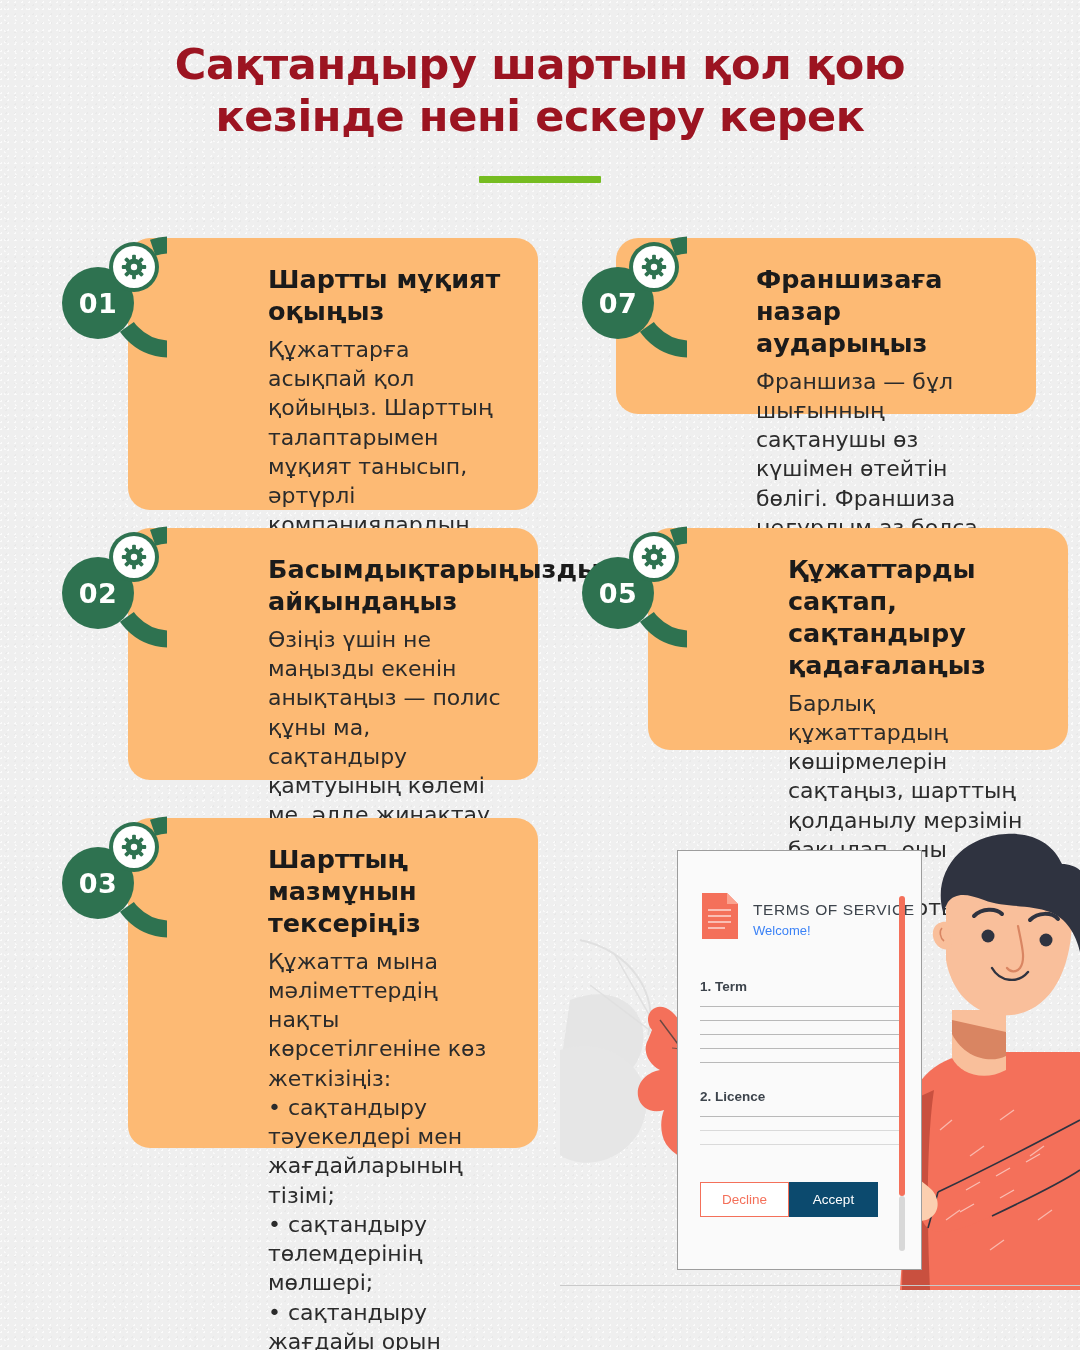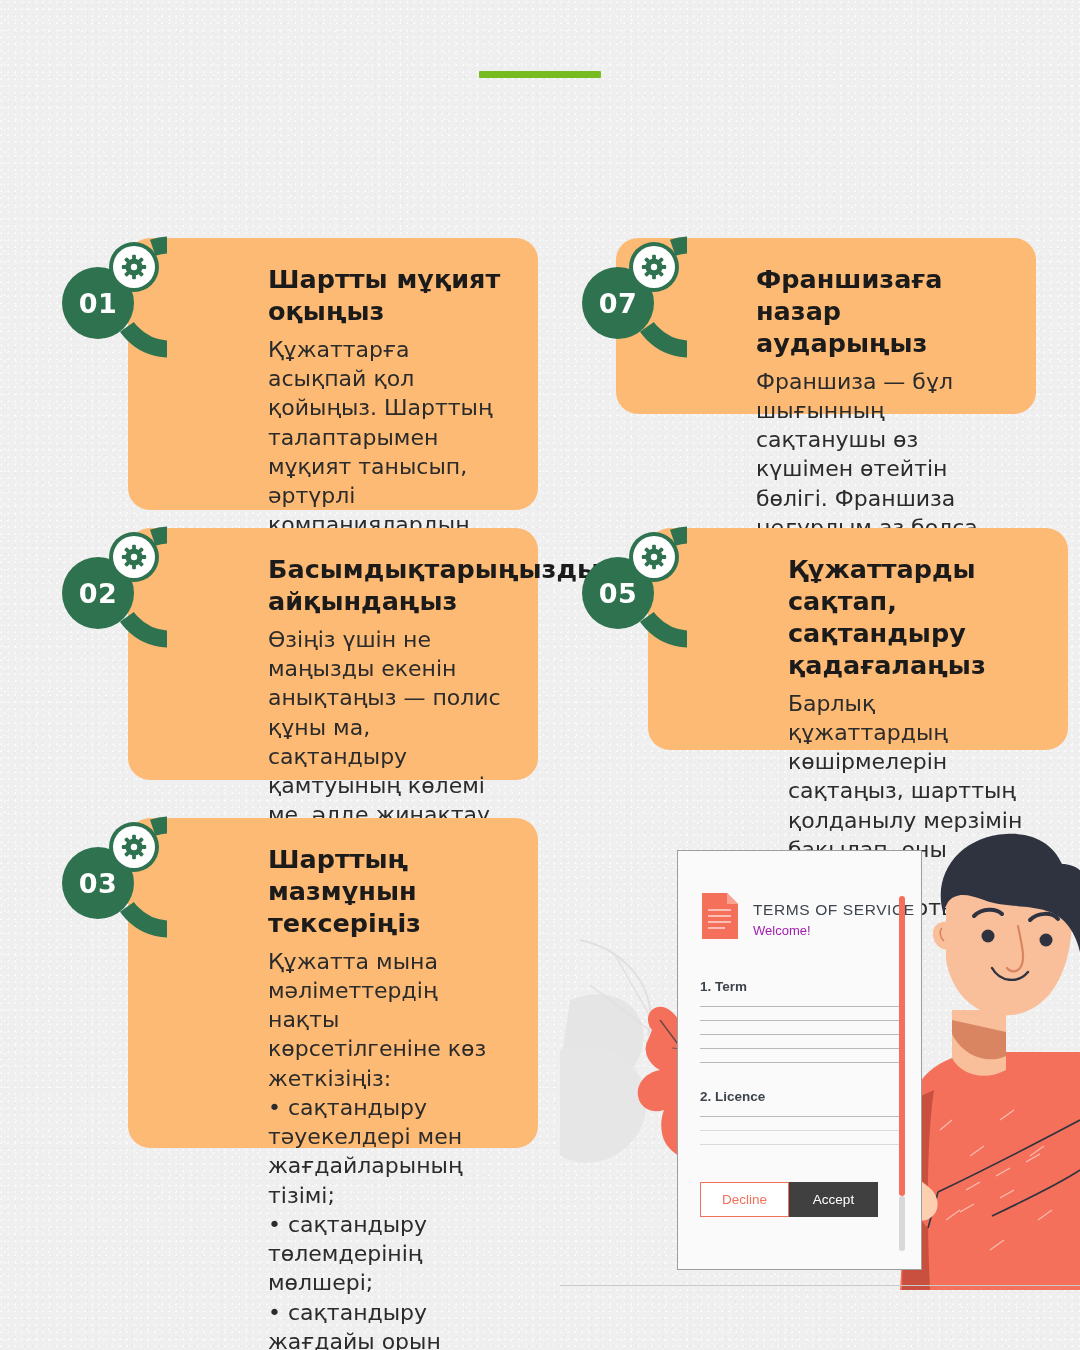--- a/index.html
+++ b/index.html
@@ -133,21 +133,21 @@
 
   .doc-title {
     font-size: 15.5px;
     color: #3d444c;
     letter-spacing: 0.6px;
     font-family: "Liberation Sans", sans-serif;
   }
 
   .doc-sub {
     font-size: 13px;
-    color: #a21caf;
+    color: #3b82f6;
     margin-top: 4px;
     font-family: "Liberation Sans", sans-serif;
   }
 
   .doc-section {
     font-size: 13.5px;
     font-weight: bold;
     color: #3d444c;
     padding-left: 22px;
     font-family: "Liberation Sans", sans-serif;
@@ -171,21 +171,21 @@
     width: 89px;
     height: 35px;
     display: flex;
     align-items: center;
     justify-content: center;
     font-size: 13.5px;
     font-family: "Liberation Sans", sans-serif;
   }
 
   .btn-decline { background: #ffffff; border: 1px solid #f4705a; color: #f4705a; }
-  .btn-accept { background: #404040; color: #ffffff; }
+  .btn-accept { background: #0c4a6e; color: #ffffff; }
 
   .doc-redbar {
     position: absolute;
     right: 16px;
     top: 45px;
     width: 6px;
     height: 300px;
     background: #f4705a;
     border-radius: 3px;
   }
@@ -210,20 +210,21 @@
   }
 </style>
 </head>
 <body>
 
 <div class="bg-noise"></div>
 
 <div class="page">
 
   <div class="header">
+    <h1 class="page-title">Сақтандыру шартын қол қою кезінде нені ескеру керек</h1>
     <div class="title-rule"></div>
   </div>
 
   <div class="card" style="left:128px; top:238px; width:410px; height:272px;">
     <div class="card-body">
       <div class="card-title">Шартты мұқият оқыңыз</div>
       <div class="card-text">Құжаттарға асықпай қол қойыңыз. Шарттың талаптарымен мұқият танысып, әртүрлі компаниялардың ұсыныстарын салыстырыңыз және сізді қызықтыратын барлық сұрақтарды кеңесшіге қойыңыз</div>
     </div>
   </div>
   <div class="badge" style="left:33px; top:233px;">

